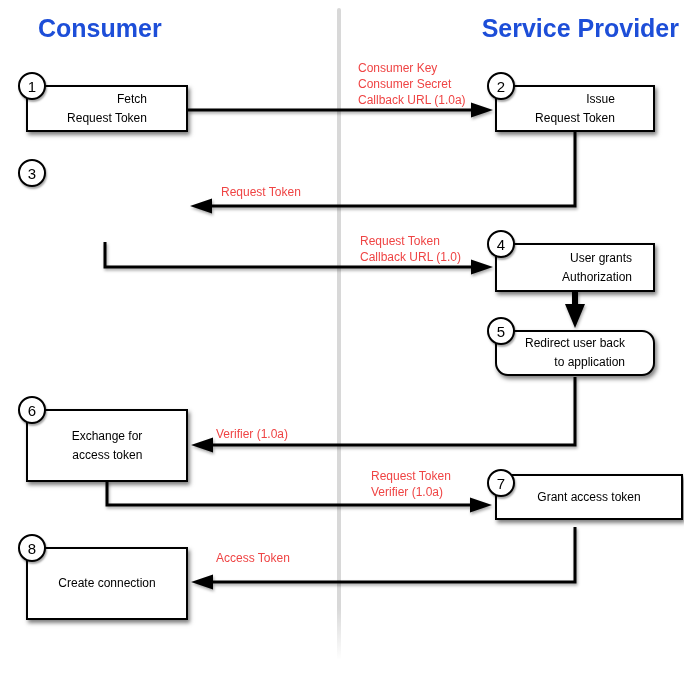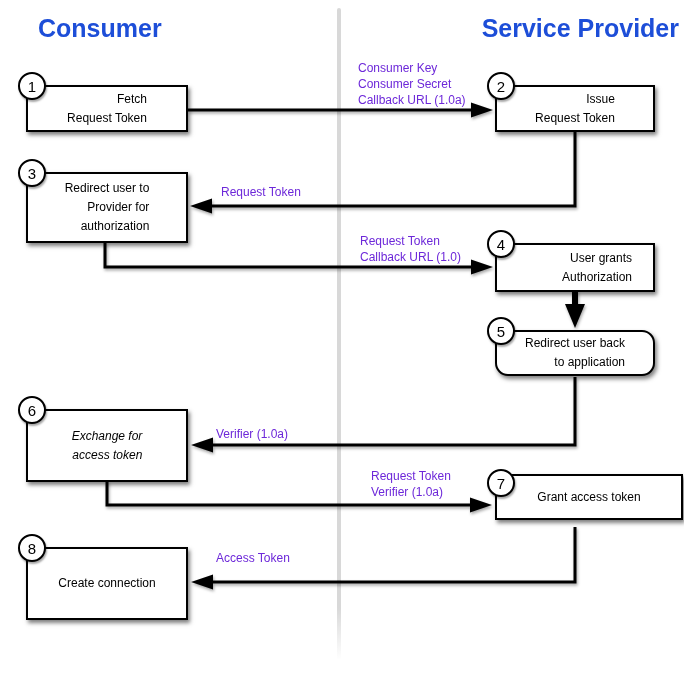--- a/index.html
+++ b/index.html
@@ -39,21 +39,21 @@
     left: 0; top: 0;
     z-index: 2;
     filter: drop-shadow(1.5px 2.5px 1.5px rgba(0,0,0,0.35));
   }
   svg.wires * { stroke-linecap: butt; }
   .msg {
     position: absolute;
     font-size: 12px;
     line-height: 16px;
     white-space: pre-line;
-    color: #6d28d9;
+    color: #ef4444;
     z-index: 3;
   }
   .box {
     position: absolute;
     box-sizing: border-box;
     background: #ffffff;
     border: 2px solid #000000;
     box-shadow: 2px 3px 4px rgba(0,0,0,0.5);
     display: flex;
     align-items: center;
@@ -123,34 +123,29 @@
   <div class="msg" style="left:216px; top:550px;">Access Token</div>
 
   <div class="box" style="left:26px; top:85px; width:162px; height:47px;">
     <span>Fetch
 Request Token</span>
   </div>
   <div class="box" style="left:495px; top:85px; width:160px; height:47px;">
     <span>Issue
 Request Token</span>
   </div>
-  <div class="box" style="left:26px; top:172px; width:162px; height:71px;">
-    <span>Redirect user to
-Provider for
-authorization</span>
-  </div>
   <div class="box" style="left:495px; top:243px; width:160px; height:49px;padding-left:44px;">
     <span>User grants
 Authorization</span>
   </div>
   <div class="box" style="left:495px; top:330px; width:160px; height:46px;border-radius:13px;">
     <span>Redirect user back
 to application</span>
   </div>
-  <div class="box" style="left:26px; top:409px; width:162px; height:73px;font-style:italic;">
+  <div class="box" style="left:26px; top:409px; width:162px; height:73px;">
     <span>Exchange for
 access token</span>
   </div>
   <div class="box" style="left:495px; top:474px; width:188px; height:46px;">
     <span>Grant access token</span>
   </div>
   <div class="box" style="left:26px; top:547px; width:162px; height:73px;">
     <span>Create connection</span>
   </div>
 

